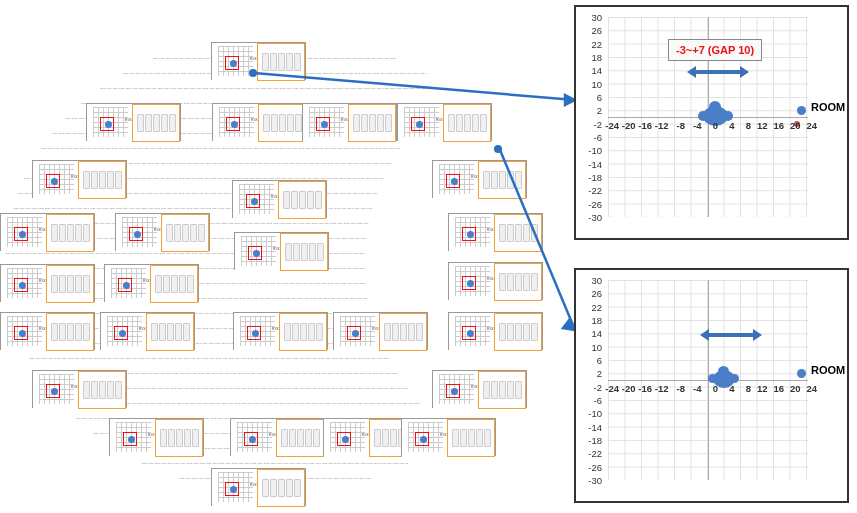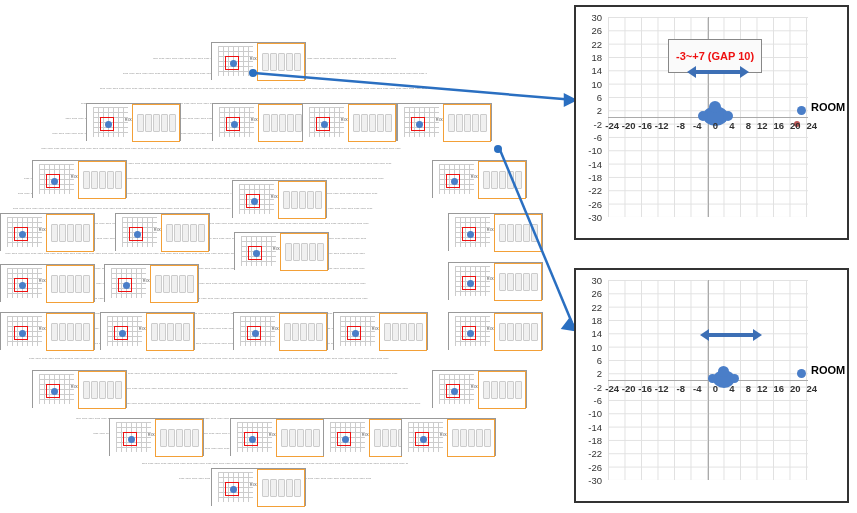--- a/index.html
+++ b/index.html
@@ -146,21 +146,21 @@
     width: 20px;
     font-weight: bold;
   }
   .right-chart .gap-box {
     position: absolute;
     border: 1px solid #888;
     background: #fafafa;
     font-size: 11px;
     font-weight: bold;
     color: #e11;
-    padding: 10px 7px;
+    padding: 4px 7px;
     white-space: nowrap;
   }
   .right-chart .arrow2 {
     position: absolute;
     height: 4px;
     background: #3d6fb5;
   }
   .right-chart .arrow2::before, .right-chart .arrow2::after {
     content: "";
     position: absolute;

